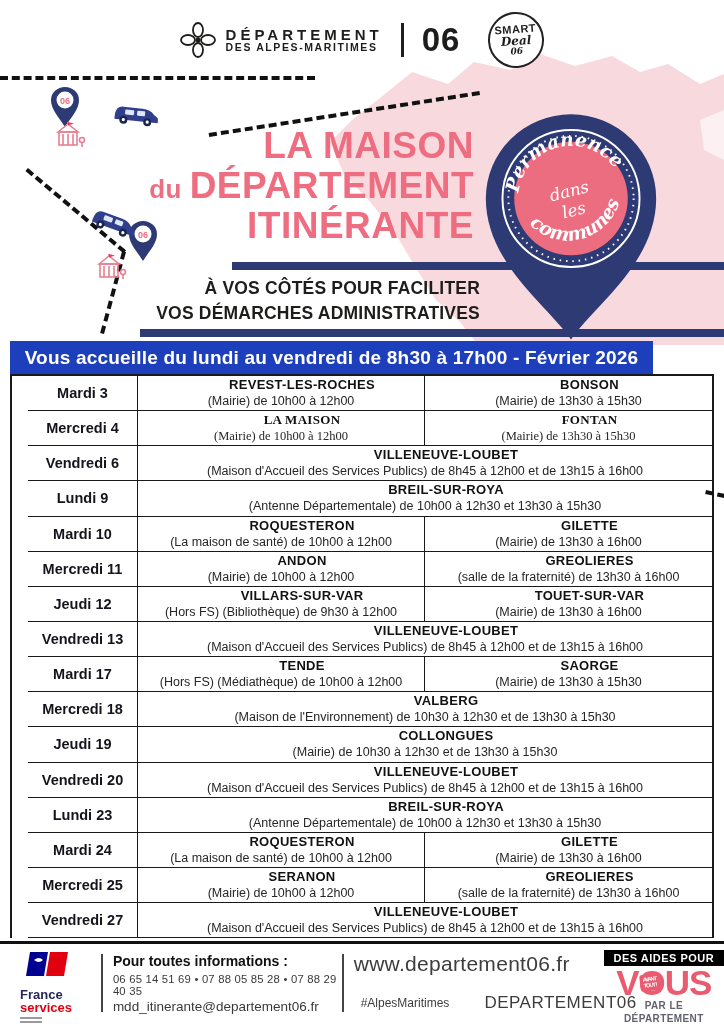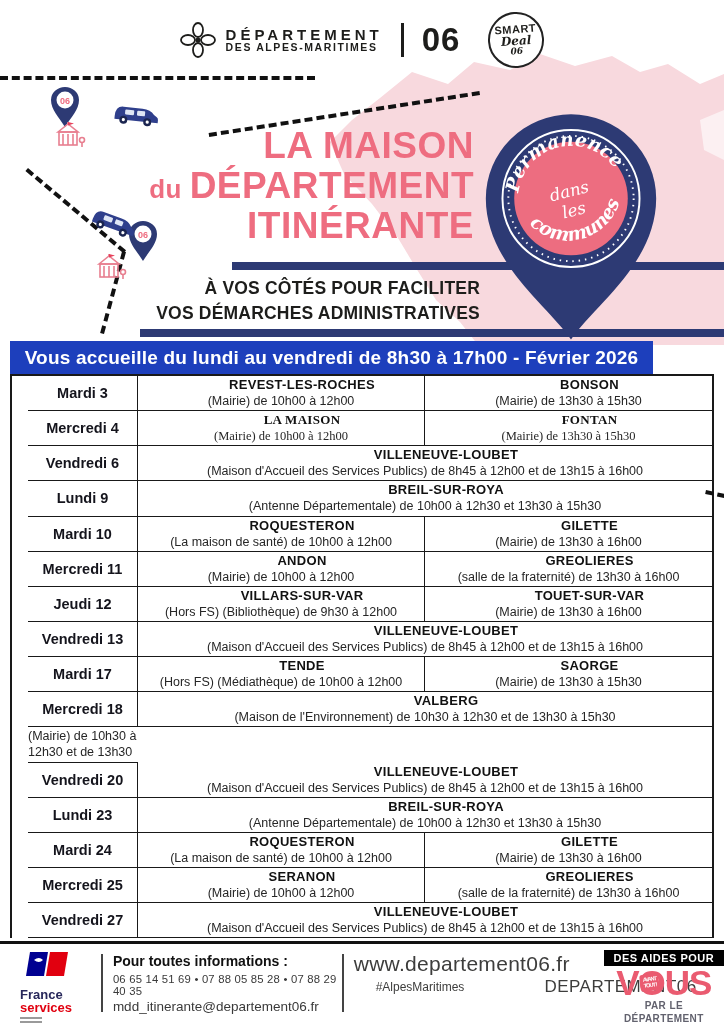--- a/index.html
+++ b/index.html
@@ -69,21 +69,21 @@
   .fs-sv{font-size:13px;font-weight:bold;color:#e1000f;}
   .fs-motto{margin-top:3px;}
   .fs-motto i{display:block;width:22px;height:2px;background:#9a9a9a;margin:1.5px 0;}
   .vsep{width:2px;height:58px;background:#444;margin:10px 10px 0 2px;}
   .info-block{padding-top:9px;width:230px;}
   .info-title{font-size:14px;font-weight:bold;color:#111;}
   .info-phones{font-size:11.3px;color:#3a3a3a;margin-top:4px;letter-spacing:.2px;}
   .info-email{font-size:13.5px;color:#3a3a3a;margin-top:2px;}
   .web-block{padding-top:8px;width:248px;}
   .web-url{font-size:21px;color:#3d3d3c;letter-spacing:.3px;}
-  .social-row{display:flex;align-items:center;gap:22px;margin-top:1px;}
+  .social-row{display:flex;align-items:center;gap:7px;margin-top:17px;}
   .tag{font-size:12px;color:#3d3d3c;margin-right:14px;}
   .handle{font-size:17px;color:#3d3d3c;letter-spacing:.5px;}
   .aides{margin-left:2px;padding-top:6px;width:122px;position:relative;}
   .aides-top{background:#000;color:#fff;font-size:11px;font-weight:bold;text-align:center;
              letter-spacing:.5px;padding:2px 0;}
   .aides-vous{font-size:35px;font-weight:900;color:#ea5b70;text-align:center;line-height:.95;
               letter-spacing:-1px;position:relative;}
   .aides-badge{position:absolute;left:36px;top:8px;background:#ea5b70;color:#fff;border-radius:3px;
                font-size:5.6px;font-weight:bold;text-align:center;line-height:1.15;
                padding:2px 3px;transform:rotate(-7deg);}
@@ -314,20 +314,21 @@
         </div>
       </div>
       <div class="trow span">
         <div class="cell date">Mercredi 18</div>
         <div class="cell loc">
           <div class="city">VALBERG</div>
           <div class="detail">(Maison de l'Environnement) de 10h30 à 12h30 et de 13h30 à 15h30</div>
         </div>
       </div>
       <div class="trow span">
+        <div class="cell date">Jeudi 19</div>
         <div class="cell loc">
           <div class="city">COLLONGUES</div>
           <div class="detail">(Mairie) de 10h30 à 12h30 et de 13h30 à 15h30</div>
         </div>
       </div>
       <div class="trow span">
         <div class="cell date">Vendredi 20</div>
         <div class="cell loc">
           <div class="city">VILLENEUVE-LOUBET</div>
           <div class="detail">(Maison d'Accueil des Services Publics) de 8h45 à 12h00 et de 13h15 à 16h00</div>

